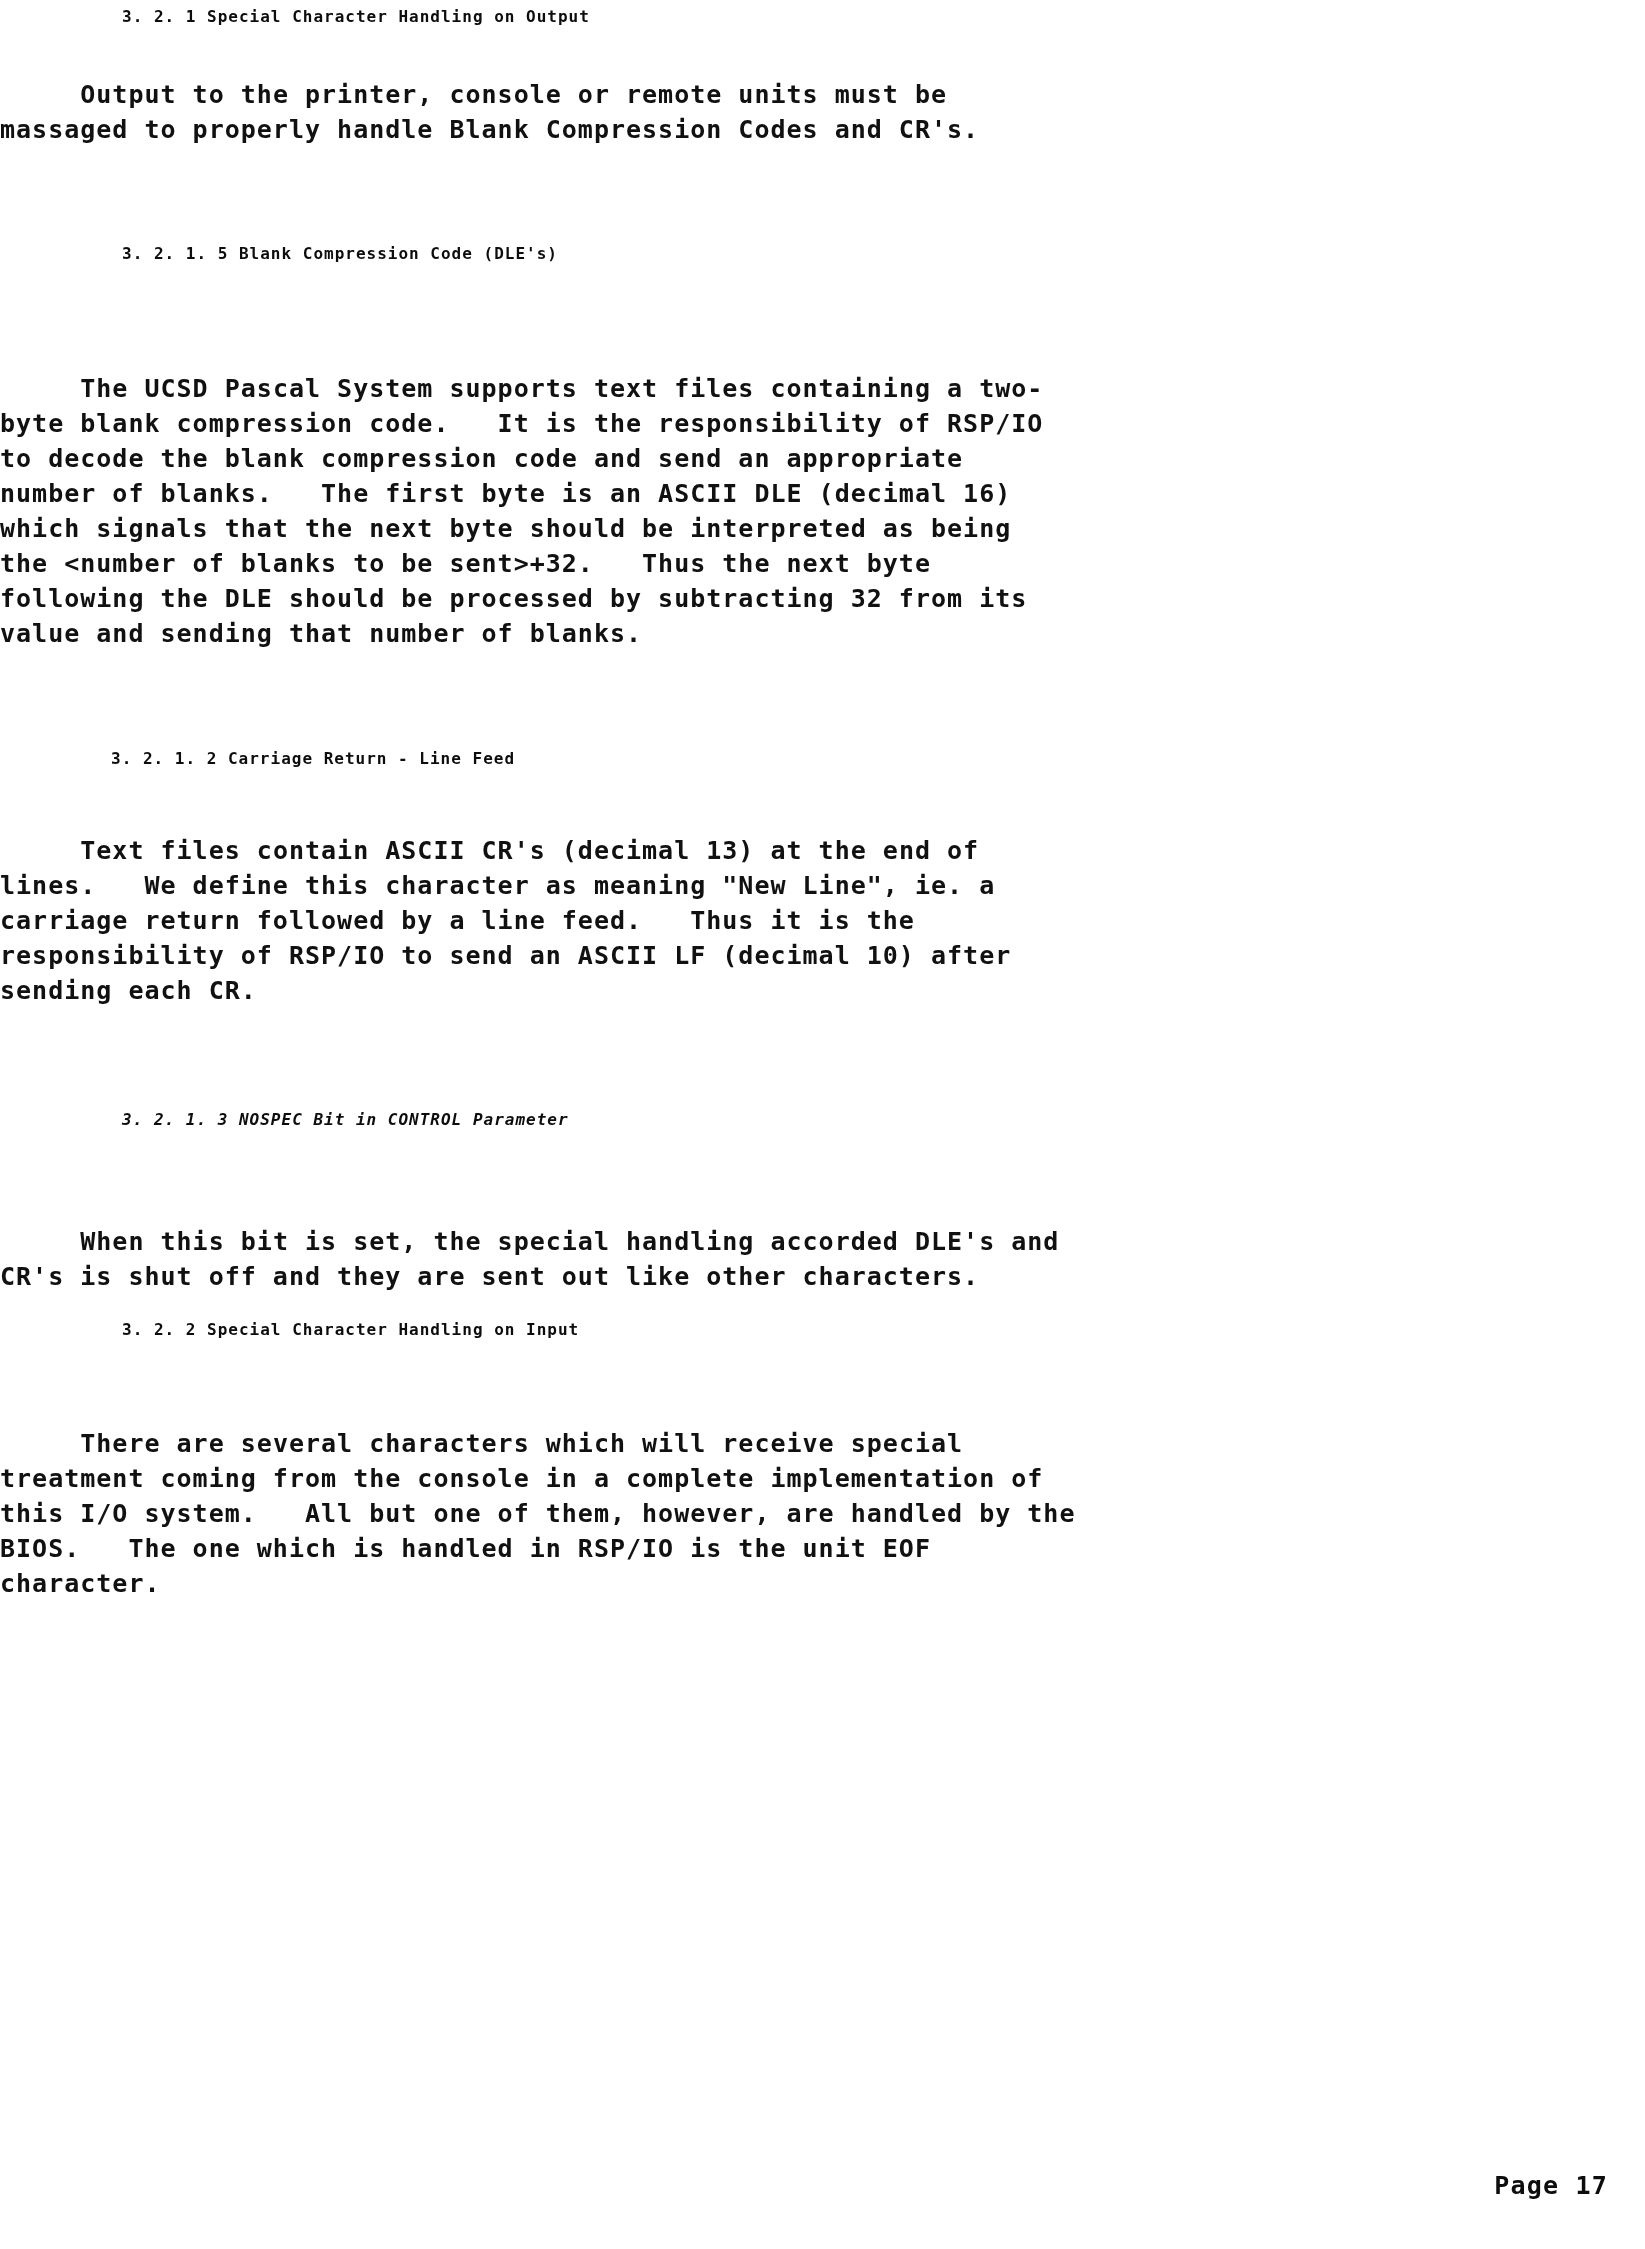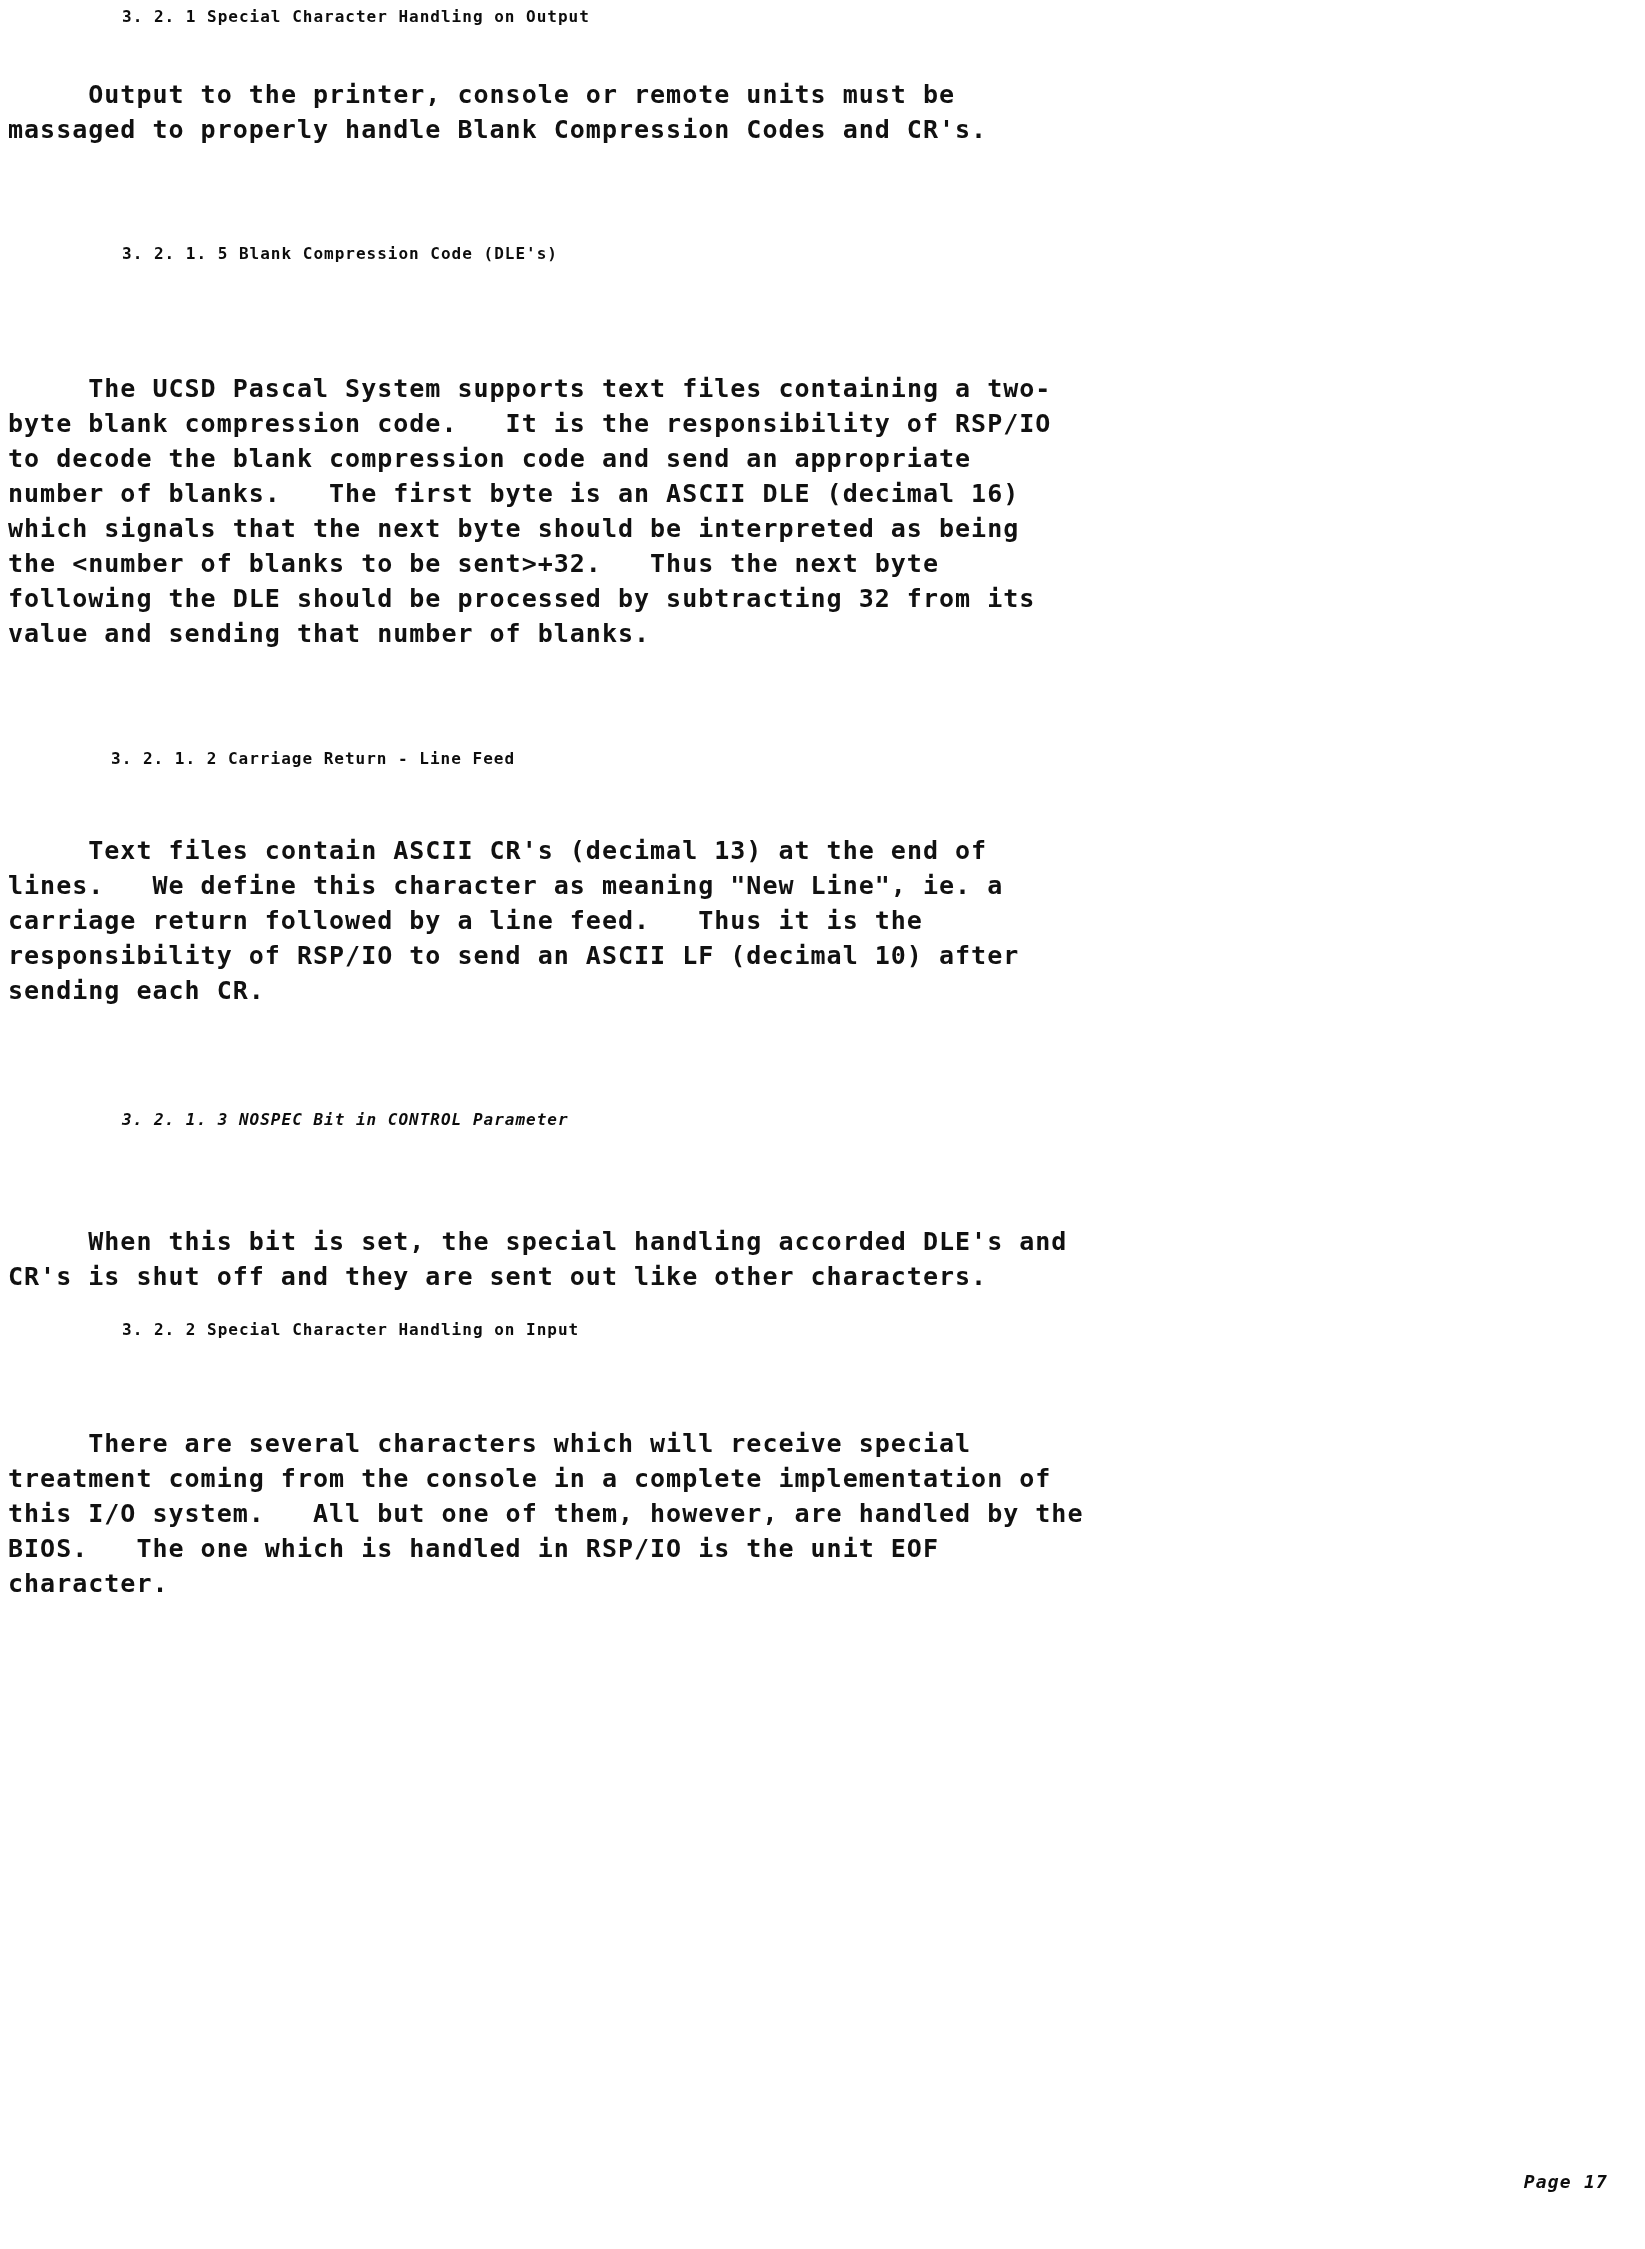--- a/index.html
+++ b/index.html
@@ -42,43 +42,41 @@
     color: #0d0d0d;
   }
   .para {
     font-family: "DejaVu Sans Mono", monospace;
     font-size: 25px;
     font-weight: bold;
     letter-spacing: 1px;
     line-height: 35px;
     white-space: pre-wrap;
     color: #111111;
-    padding-left: 8px;
   }
   
   .p-h1   { position:absolute; left:122px;  top:0px;    }
   .p-b1   { position:absolute; left:0px;    top:77px;  }
   .p-h2   { position:absolute; left:122px;  top:237px;  }
   .p-b2   { position:absolute; left:0px;    top:334px;margin-top:37px;  }
   .p-h3   { position:absolute; left:111px;  top:742px; }
   .p-b3   { position:absolute; left:0px;    top:833px; }
   .p-h4   { position:absolute; left:122px;  top:1103px;font-style:italic; }
   .p-b4   { position:absolute; left:0px;    top:1224px; }
   .p-h5   { position:absolute; left:122px;  top:1313px; }
   .p-b5   { position:absolute; left:0px;    top:1426px; }
   .footer {
     position: absolute;
     right: 37px;
     top: 2171px;
     font-family: "DejaVu Sans Mono", monospace;
-    font-size: 18px;
+    font-size: 25px;
     font-weight: bold;
     letter-spacing: 1.2px;
     color: #0d0d0d;
-    font-style: italic;
   }
 </style>
 </head>
 <body>
 
 <div class="page">
   <div class="content">
 
     <div class="heading blk p-h1">3. 2. 1 Special Character Handling on Output</div>
     <div class="para blk p-b1">     Output to the printer, console or remote units must be

